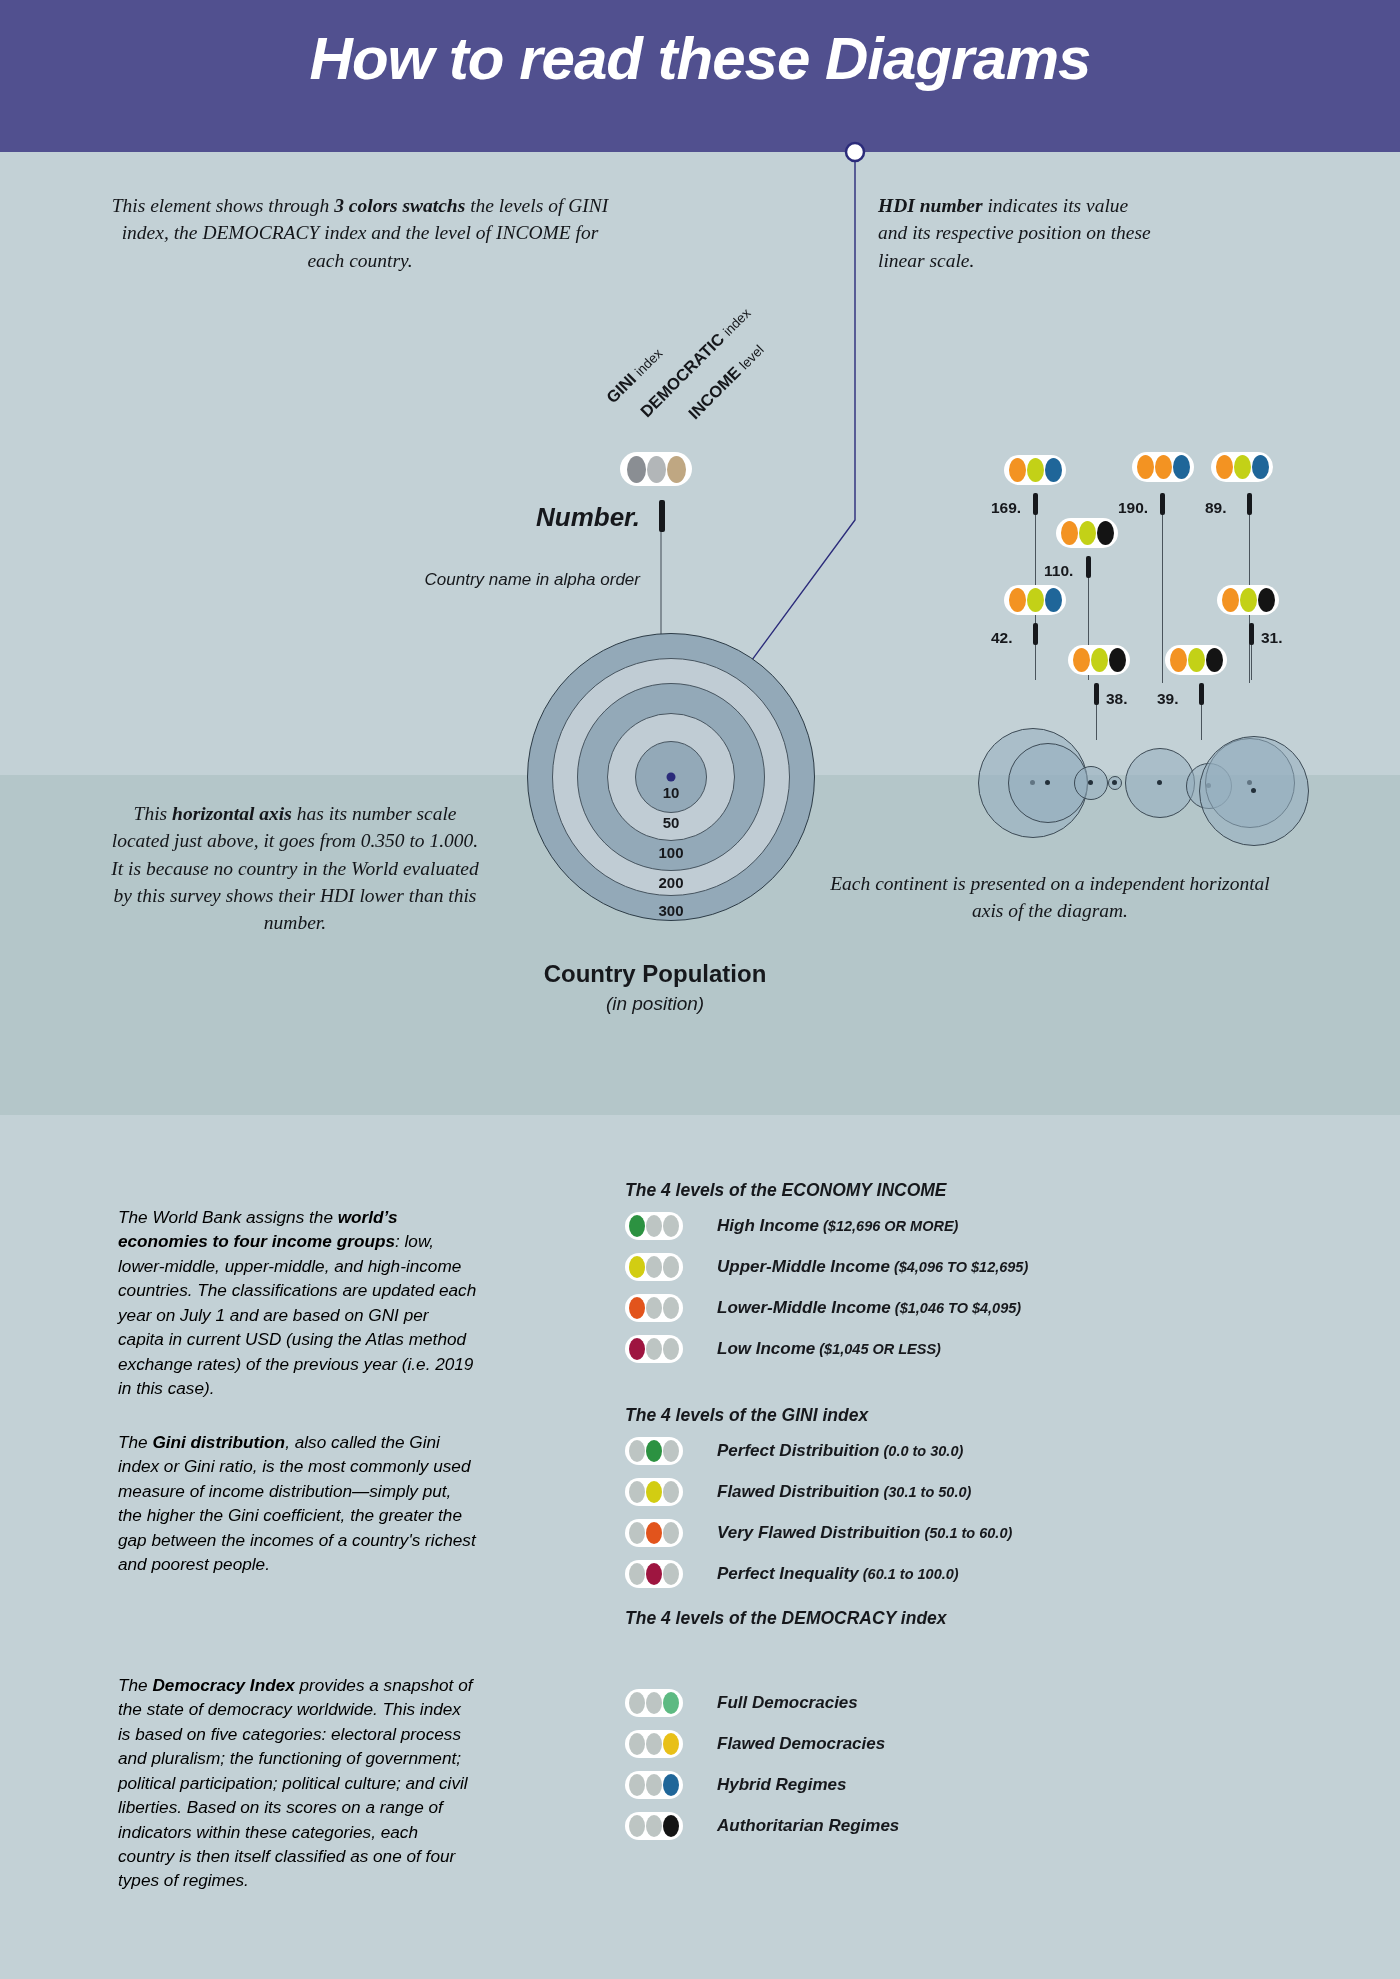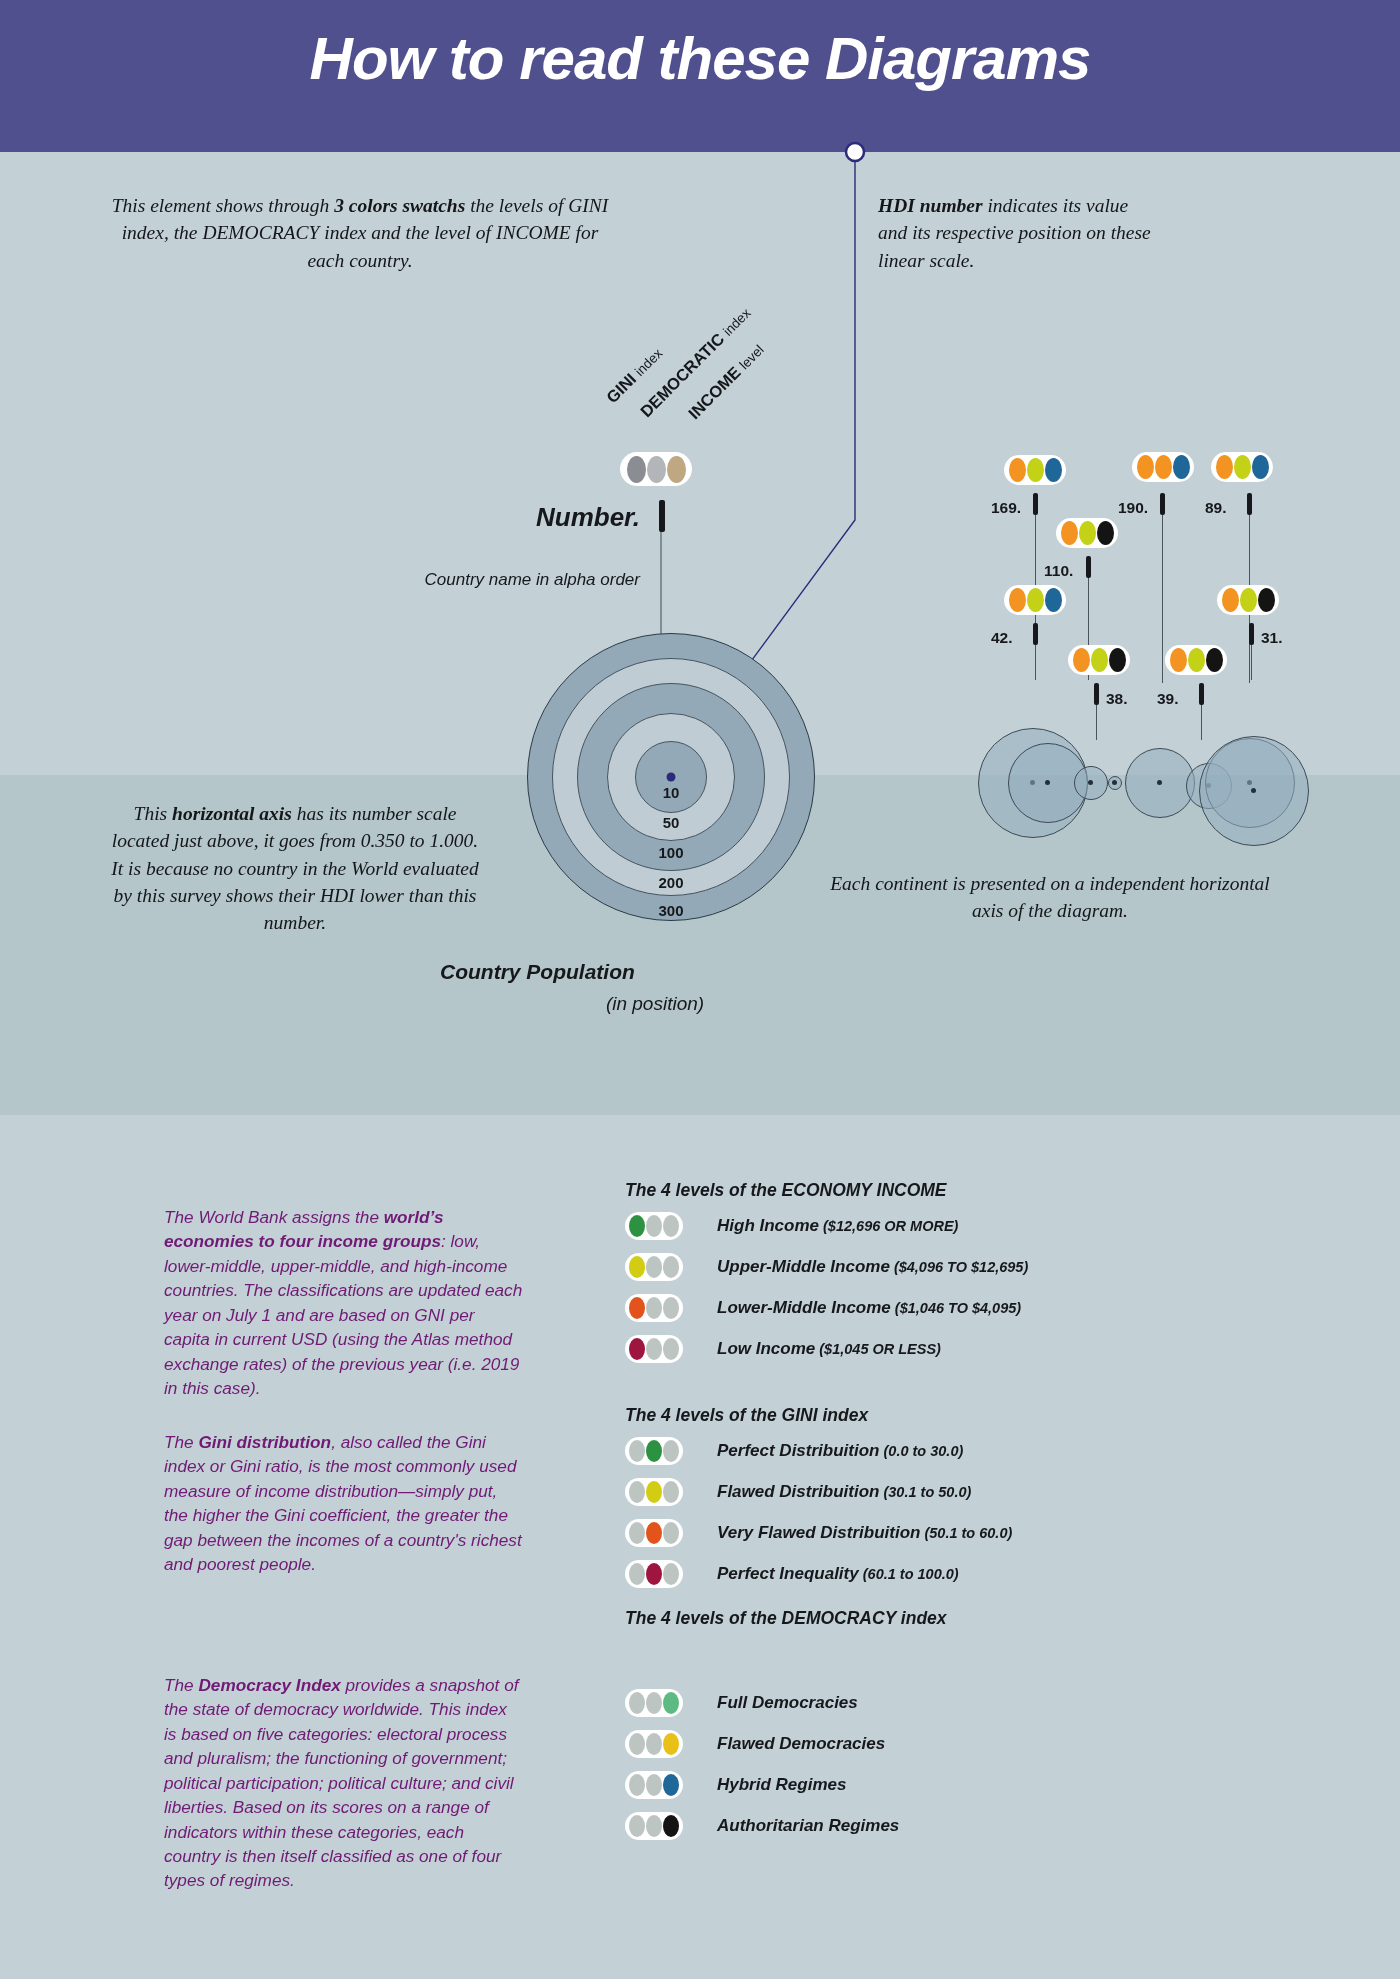--- a/index.html
+++ b/index.html
@@ -26,21 +26,21 @@
     position:absolute;font-family:"Liberation Serif", serif;font-style:italic;
     color:#14161a;font-size:19.5px;line-height:1.40;
   }
   .serif-note b{font-weight:bold;font-style:italic;}
   .center-al{text-align:center;}
   .left-al{text-align:left;}
 
   
   .sans-note{
     position:absolute;font-family:"Liberation Sans", sans-serif;font-style:italic;
-    color:#701a75;font-size:17.2px;line-height:1.42;width:360px;margin-left:46px;
+    color:#000000;font-size:17.2px;line-height:1.42;width:360px;
   }
   .sans-note b{font-weight:bold;}
 
   
   .rot-wrap{position:absolute;left:612px;top:292px;width:200px;height:110px;}
   .rot{
     position:absolute;transform-origin:left bottom;font-weight:bold;
     font-size:16.5px;color:#15171b;white-space:nowrap;
     font-family:"Liberation Sans", sans-serif;
   }
@@ -79,22 +79,22 @@
   .ring{position:absolute;border-radius:50%;left:50%;top:50%;transform:translate(-50%,-50%);}
   .ringnum{
     position:absolute;left:50%;transform:translateX(-50%);
     font-size:15px;font-weight:bold;color:#16181c;font-family:"Liberation Sans", sans-serif;
   }
   .center-dot{
     position:absolute;left:50%;top:50%;transform:translate(-50%,-50%);
     width:9px;height:9px;border-radius:50%;background:#2b2b7a;
   }
   .pop-cap{
-    position:absolute;left:440px;top:960px;width:430px;text-align:left;
-    font-weight:bold;font-style:italic;font-size:21px;color:#16181c;
+    position:absolute;left:440px;top:960px;width:430px;text-align:center;
+    font-weight:bold;font-size:24px;color:#16181c;
     font-family:"Liberation Sans", sans-serif;
   }
   .pop-cap2{
     position:absolute;left:440px;top:993px;width:430px;text-align:center;
     font-style:italic;font-size:19px;color:#16181c;
     font-family:"Liberation Sans", sans-serif;
   }
 
   
   .num-lbl{

